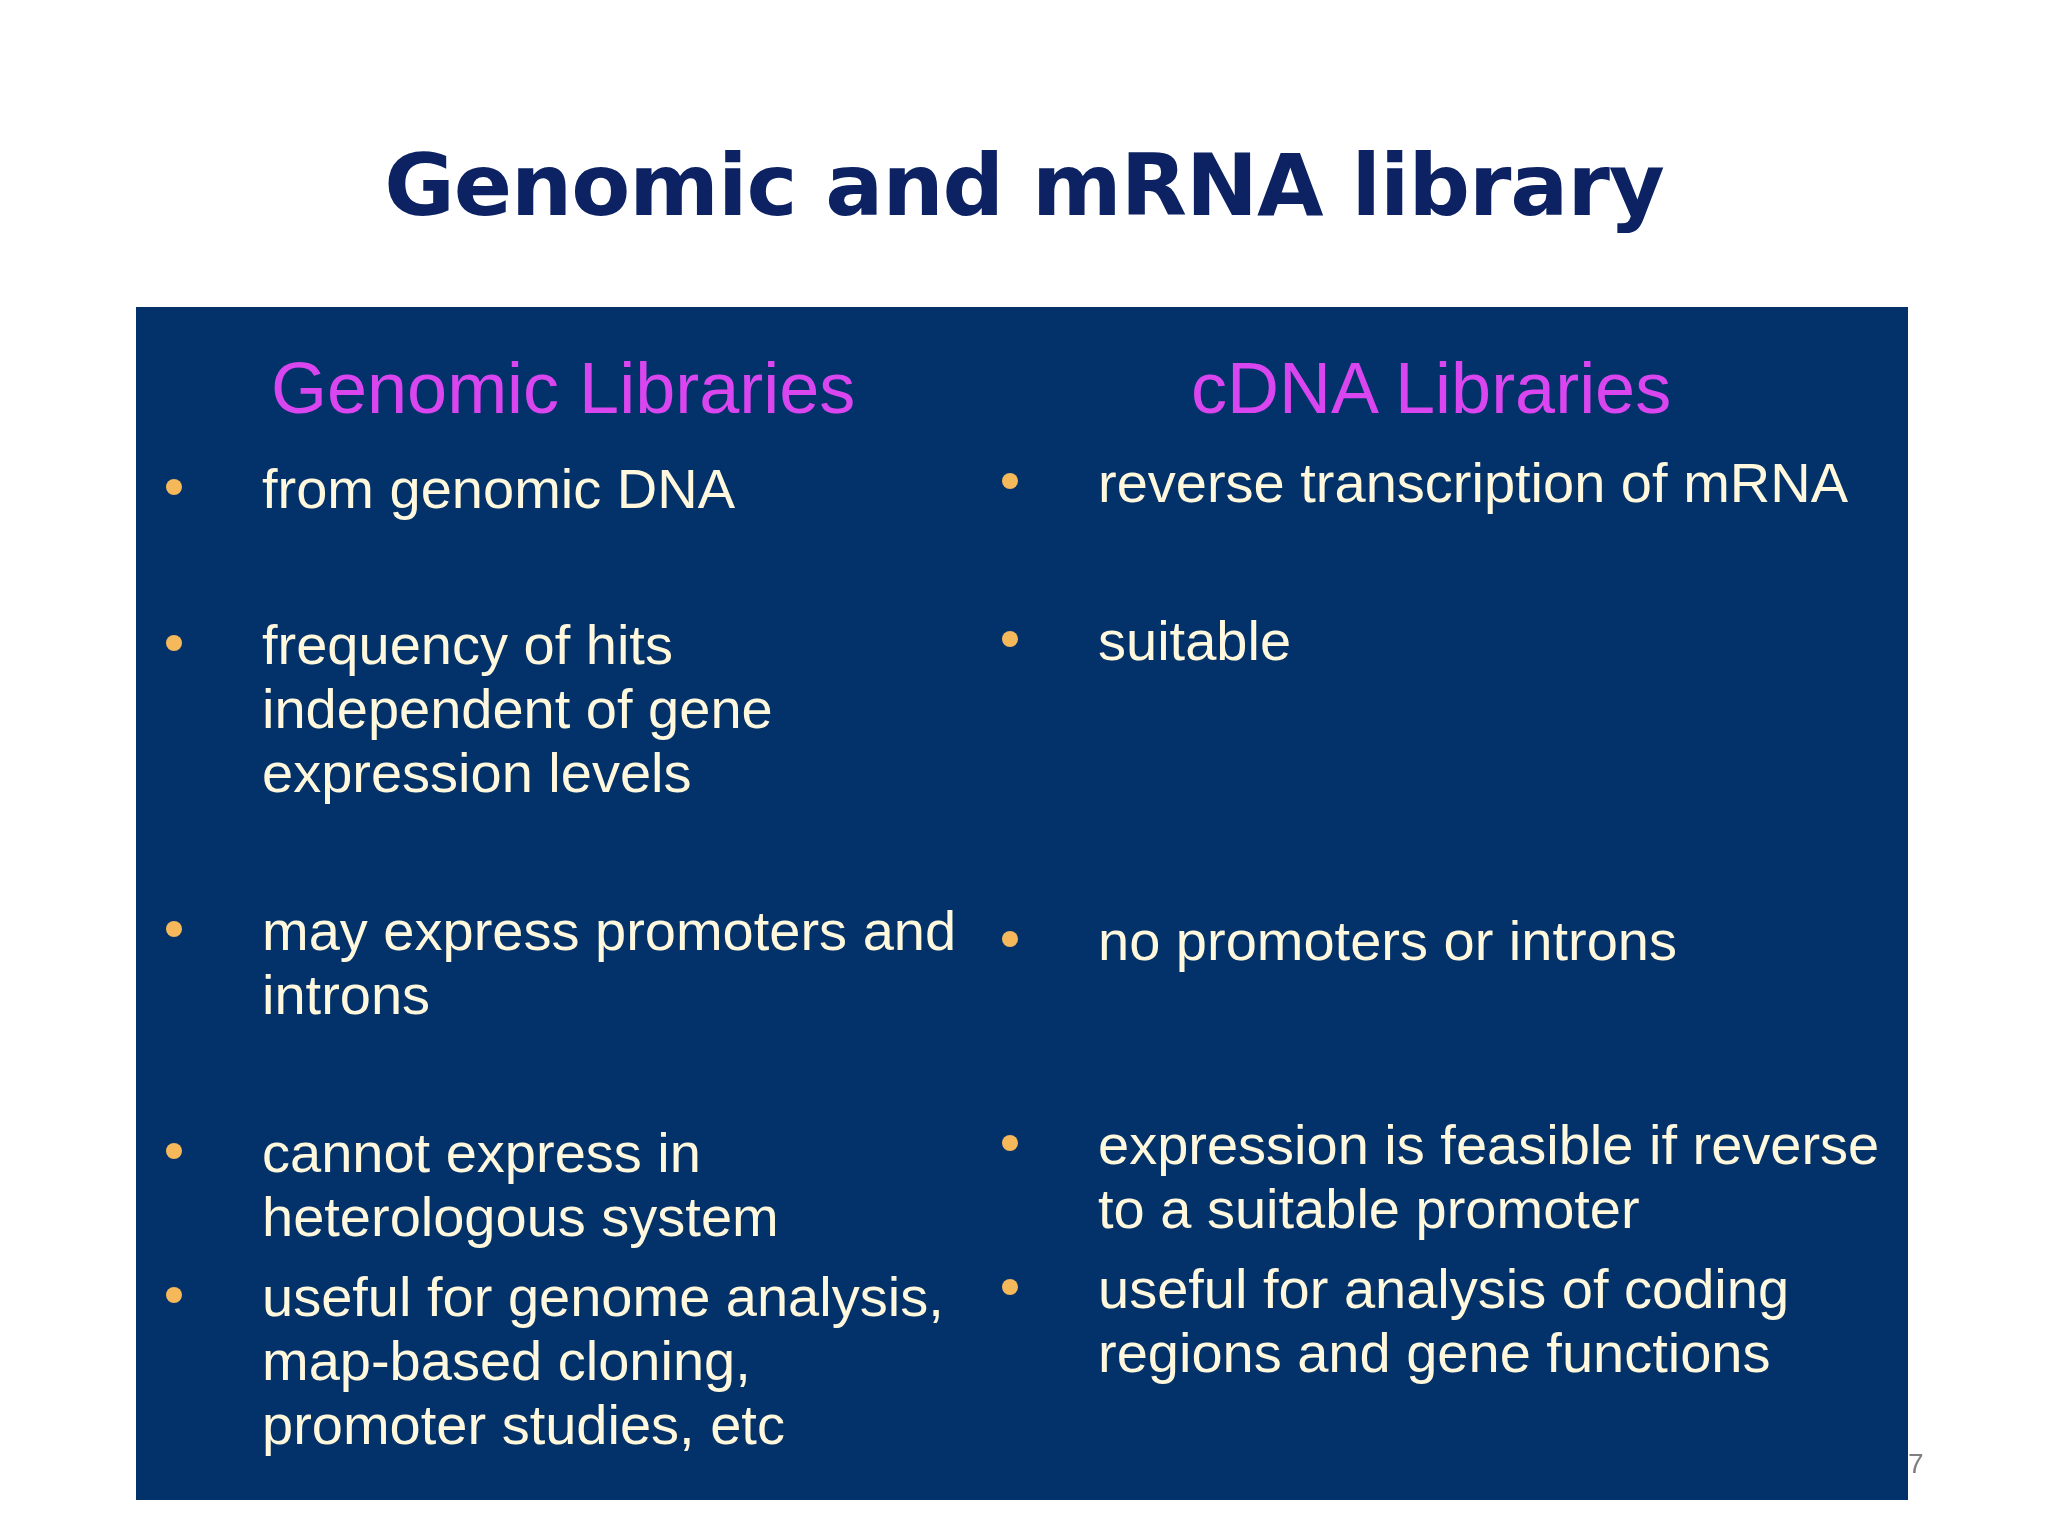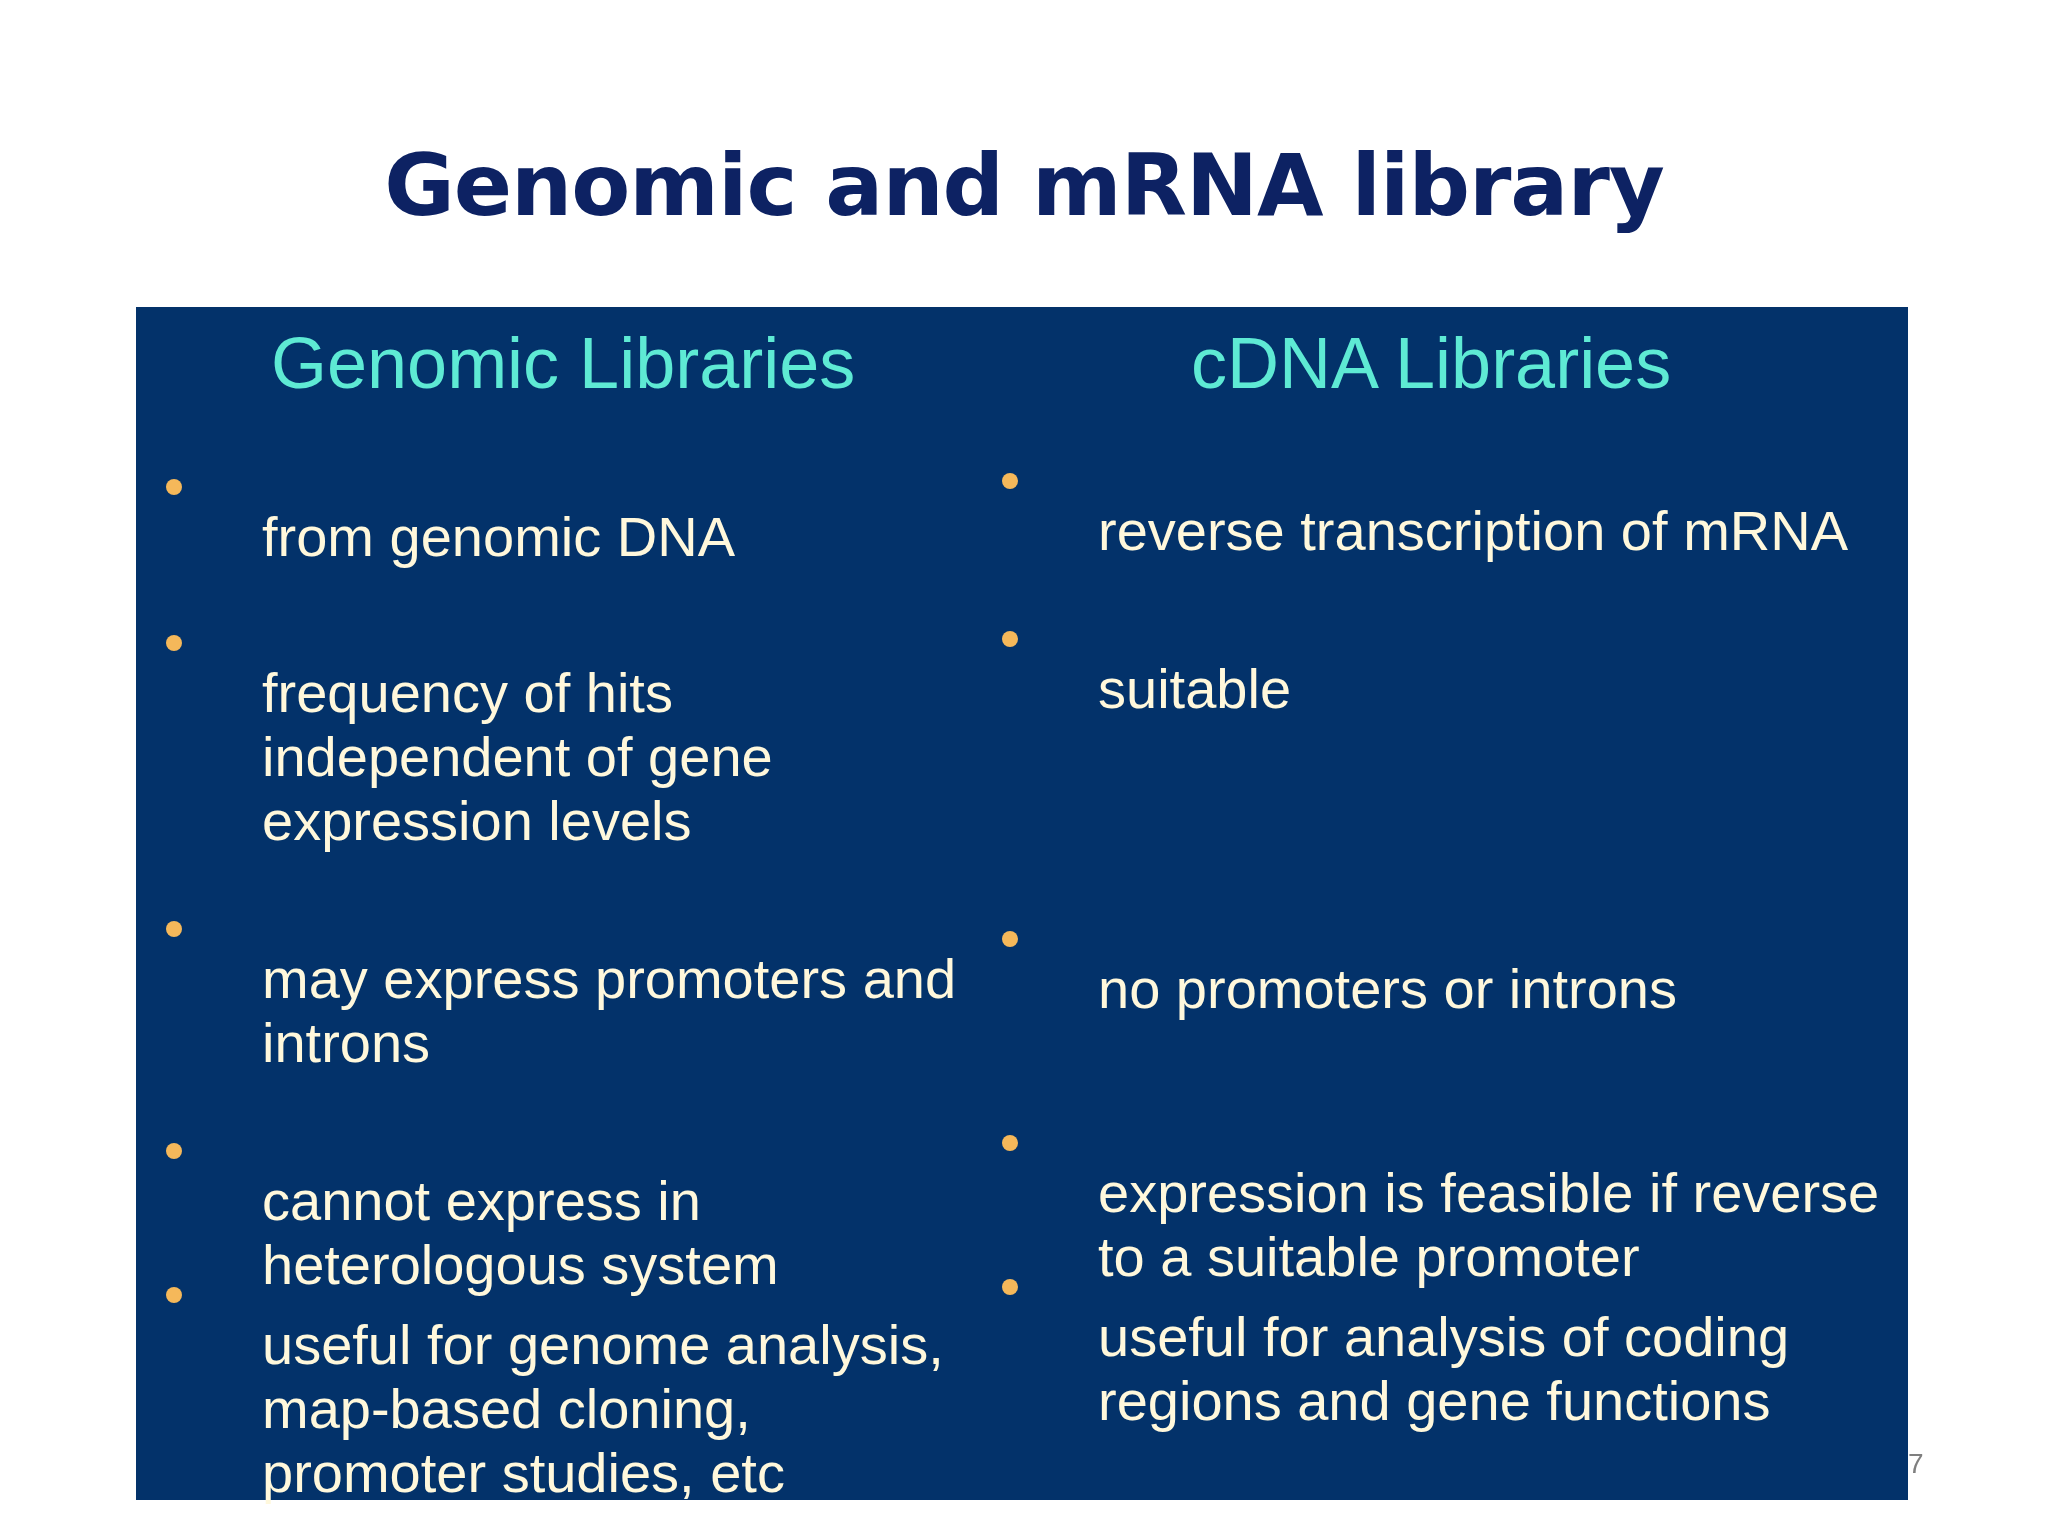--- a/index.html
+++ b/index.html
@@ -1,24 +1,24 @@
 <!DOCTYPE html>
 <html><head>
 <meta charset="utf-8">
 <style>
   html, body { margin:0; padding:0; }
   body { width:2048px; height:1536px; background:#ffffff; position:relative; overflow:hidden; font-family:"Liberation Sans", sans-serif; }
   .title { position:absolute; left:0; width:2048px; top:135px; text-align:center; font-family:"DejaVu Sans", sans-serif; font-weight:bold; font-size:86px; color:#0D2263; letter-spacing:-1px; }
   .panel { position:absolute; left:136px; top:307px; width:1772px; height:1193px; background:#03326A; }
-  .heading { position:absolute; top:15px; font-family:"Liberation Sans", sans-serif; font-size:72px; color:#5eead4; white-space:nowrap; }
+  .heading { position:absolute; top:40px; font-family:"Liberation Sans", sans-serif; font-size:72px; color:#d946ef; white-space:nowrap; }
   .h-left { left:135px; }
   .h-right { left:1055px; }
   .item { position:absolute; font-family:"Liberation Sans", sans-serif; font-size:56px; line-height:64px; color:#FFF8DC; }
   .item .bullet { position:absolute; left:0; top:22px; width:16px; height:16px; border-radius:50%; background:#F5B85A; }
-  .item .text { position:absolute; left:96px; top:0; white-space:pre-line; width:820px;margin-top:48px; }
+  .item .text { position:absolute; left:96px; top:0; white-space:pre-line; width:820px; }
   .col-left { left:30px; }
   .col-right { left:866px; }
   .page-num { position:absolute; left:1908px; top:1448px; font-size:28px; color:#7F7F7F; font-family:"Liberation Sans", sans-serif; }
 </style>
 </head>
 <body>
 
 <div class="title">Genomic and mRNA library</div>
 
 <div class="panel">

